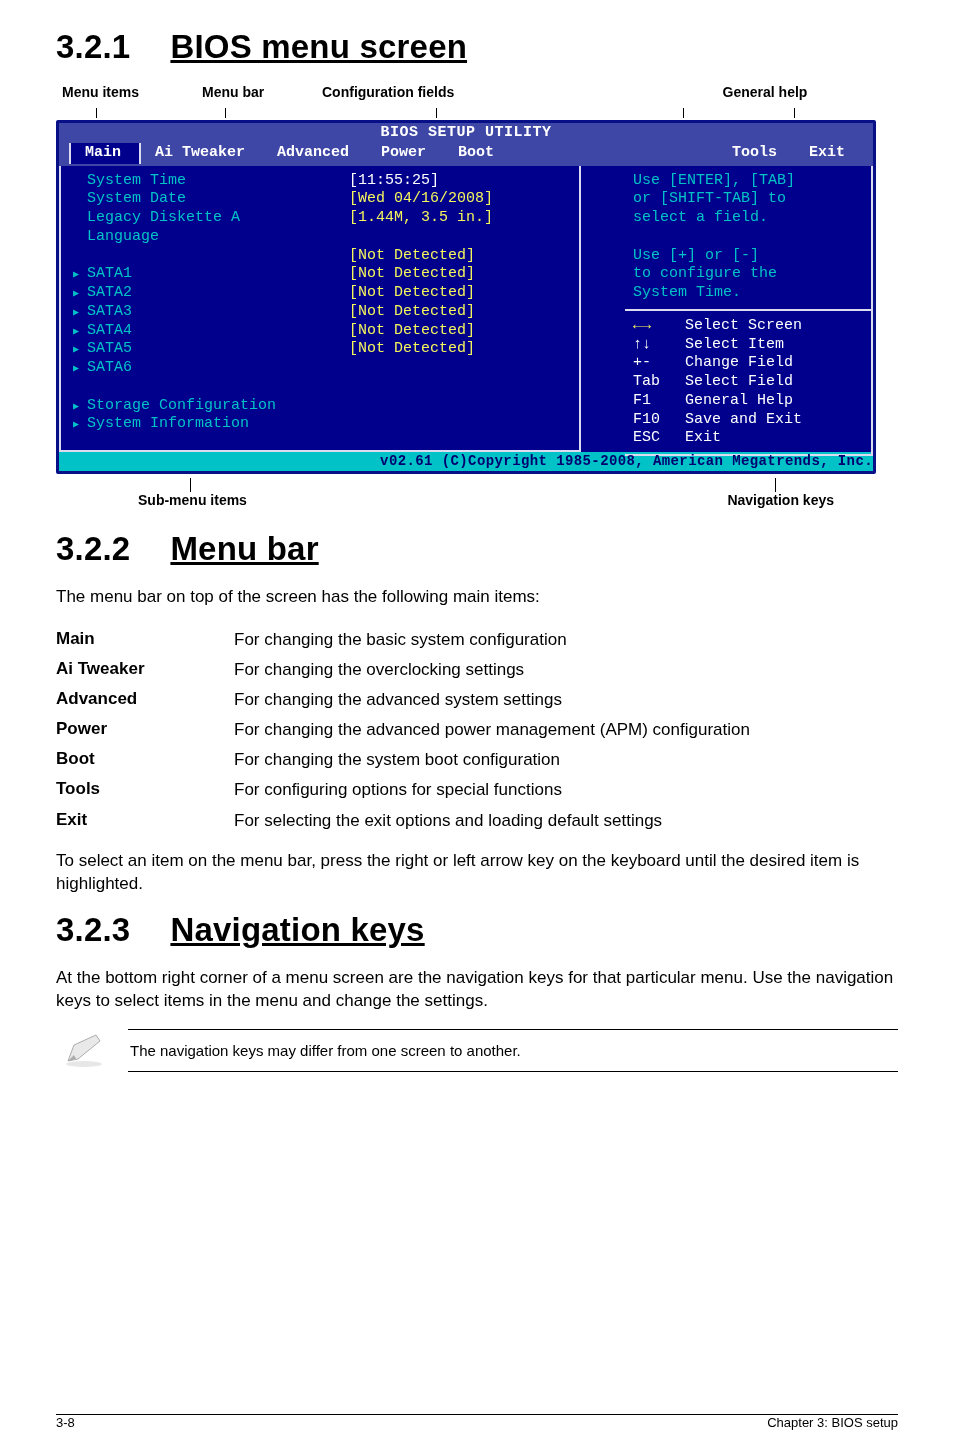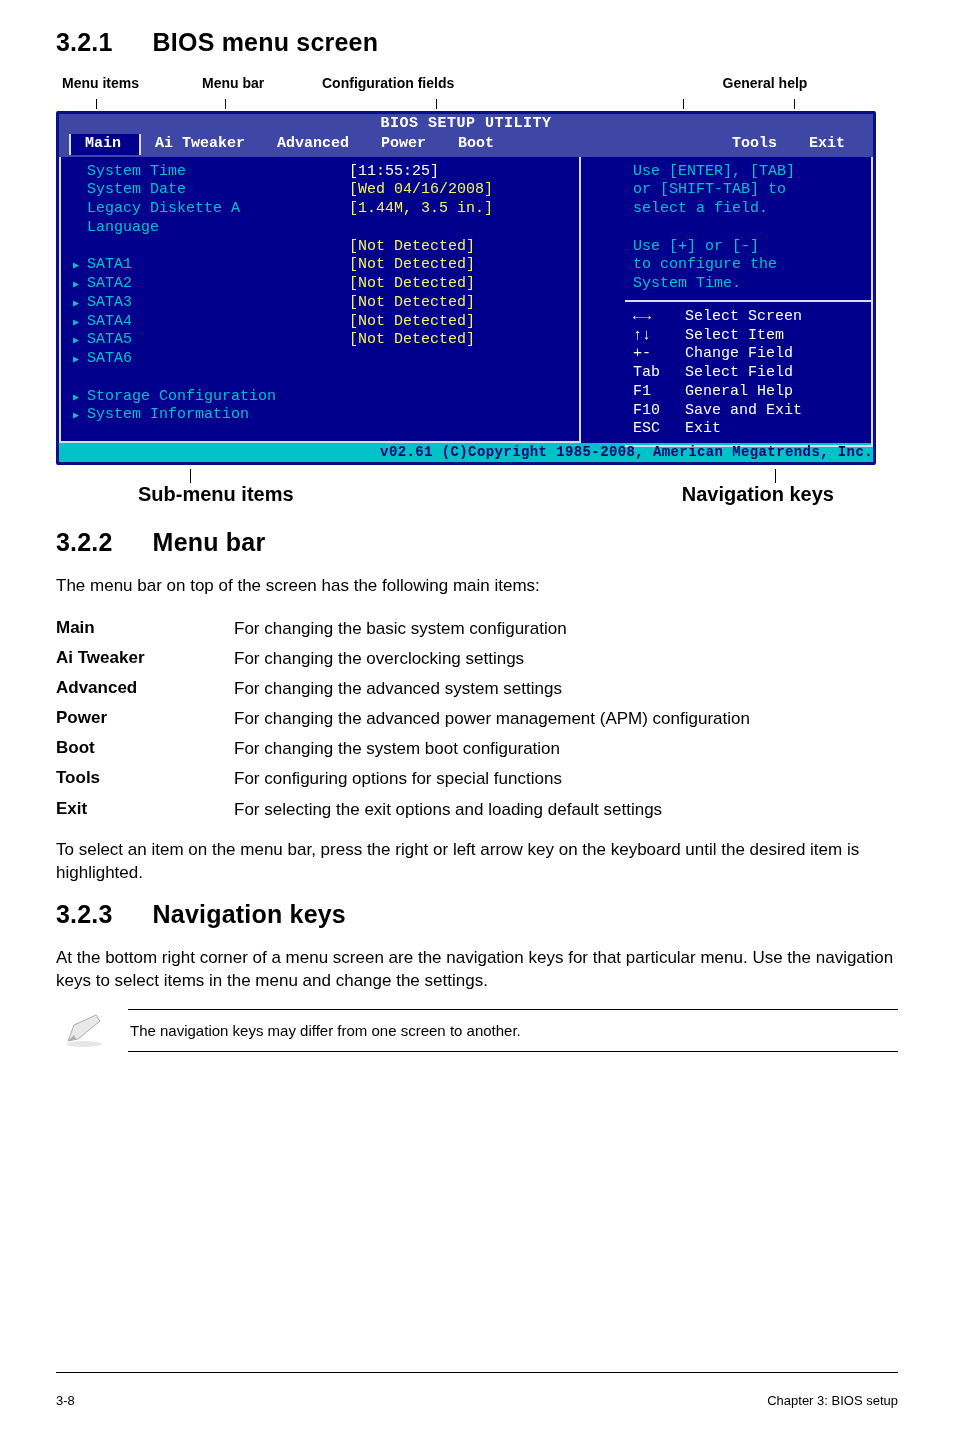--- a/index.html
+++ b/index.html
@@ -7,24 +7,25 @@
   body {
     width: 954px;
     height: 1438px;
     font-family: Arial, Helvetica, sans-serif;
     color: #000;
     background: #fff;
     padding: 24px 56px 24px 56px;
     position: relative;
   }
   h2.section-head {
-    font-size: 25px;
+    font-size: 33px;
     font-weight: bold;
     margin: 4px 0 18px 0;
     letter-spacing: 0.2px;
+    text-decoration: underline;
   }
   .section-number { display: inline-block; margin-right: 40px; }
   .caption-row {
     display: flex;
     font-size: 14px;
     font-weight: bold;
     margin-bottom: 8px;
     padding: 0 6px;
   }
   .caption-row .c1 { width: 140px; }
@@ -144,21 +145,21 @@
     font-size: 14px;
     letter-spacing: 0.4px;
   }
 
   .tickline-bottom { display: flex; padding: 0 6px; margin-top: 4px; }
   .tickline-bottom .t { border-left: 1px solid #000; height: 14px; }
   .tickline-bottom .t1 { margin-left: 128px; }
   .tickline-bottom .t2 { margin-left: 584px; }
   .caption-row-bottom {
     display: flex;
-    font-size: 20px;
+    font-size: 14px;
     font-weight: bold;
     padding: 0 6px;
     margin-bottom: 22px;
     justify-content: space-between;
   }
   .caption-row-bottom .cl { margin-left: 76px; }
   .caption-row-bottom .cr { margin-right: 58px; }
 
   p.body-text {
     font-size: 17px;
@@ -189,28 +190,28 @@
   .note-row .note-text {
     flex: 1;
     border-top: 1px solid #000;
     border-bottom: 1px solid #000;
     padding: 12px 2px;
     font-size: 15px;
   }
 
   .page-footer {
     position: absolute;
-    bottom: 30px;
+    bottom: 8px;
     left: 56px;
     right: 56px;
     border-top: 1px solid #000;
     font-size: 13px;
     display: flex;
     justify-content: space-between;
-    padding-top: 20px;
+    padding-top: 0;
   }
 </style>
 </head>
 <body>
 
 <h2 class="section-head">
   <span class="section-number">3.2.1</span><span>BIOS menu screen</span>
 </h2>
 
 <div class="caption-row">

